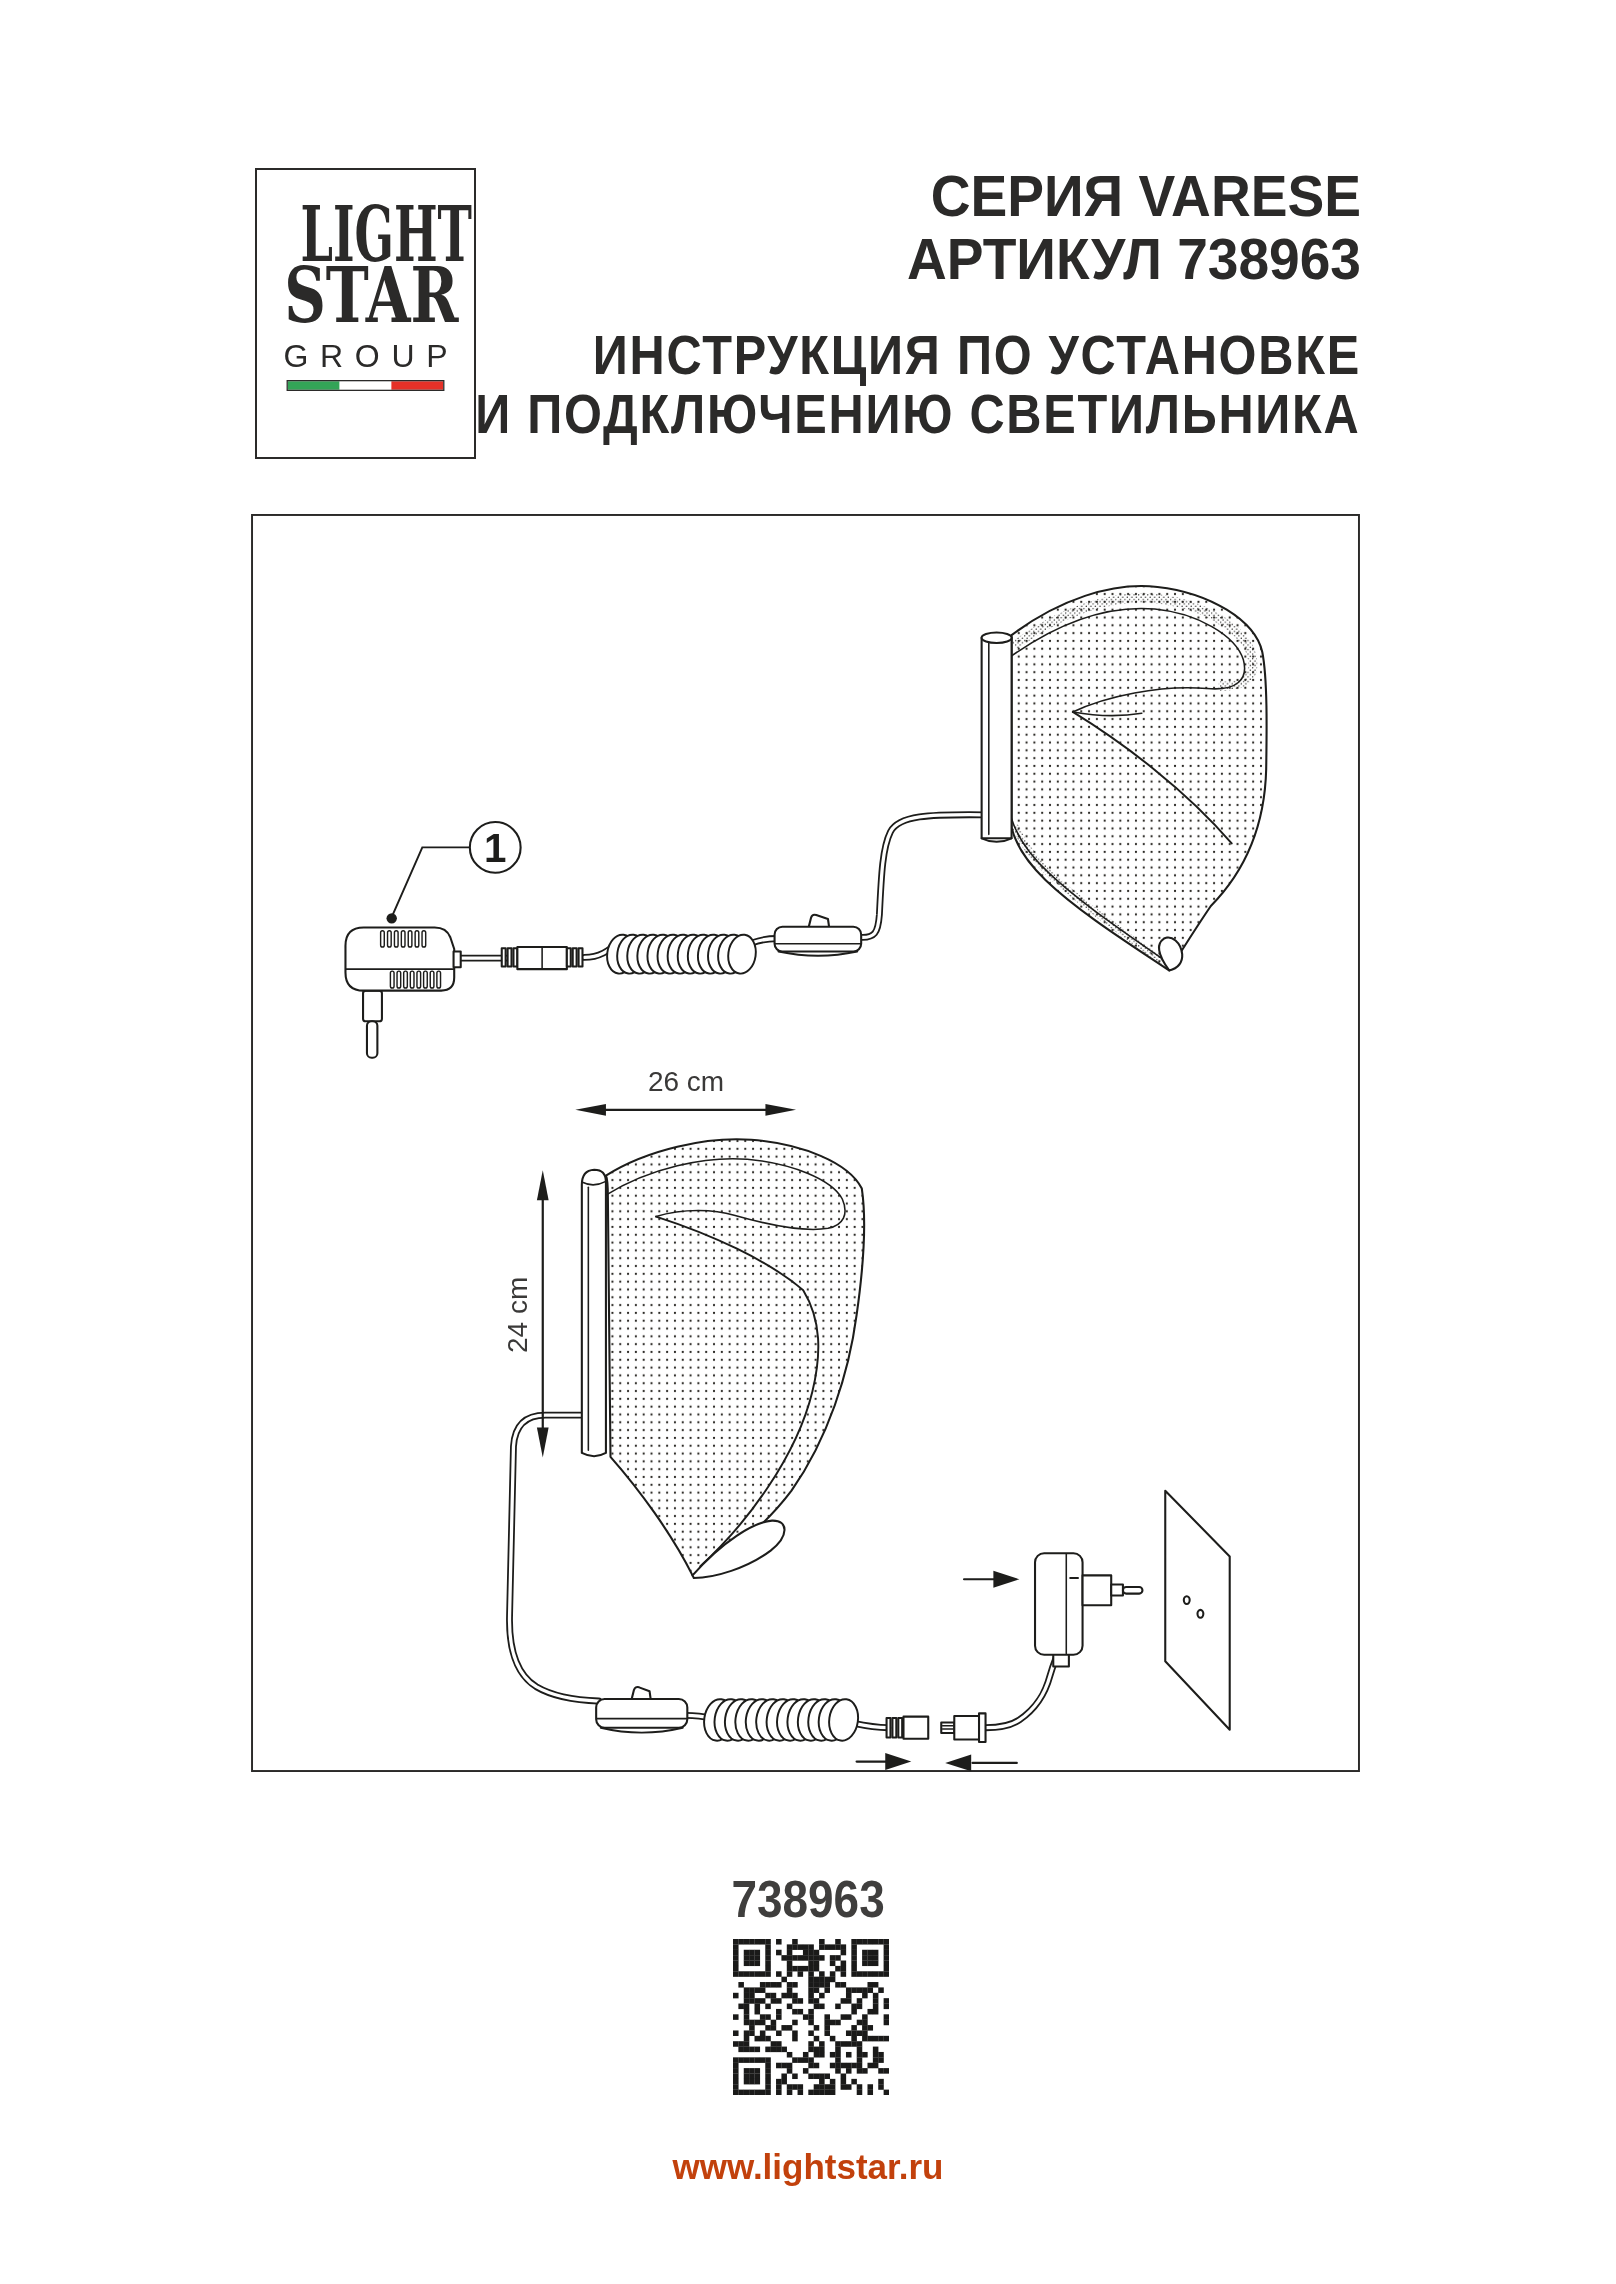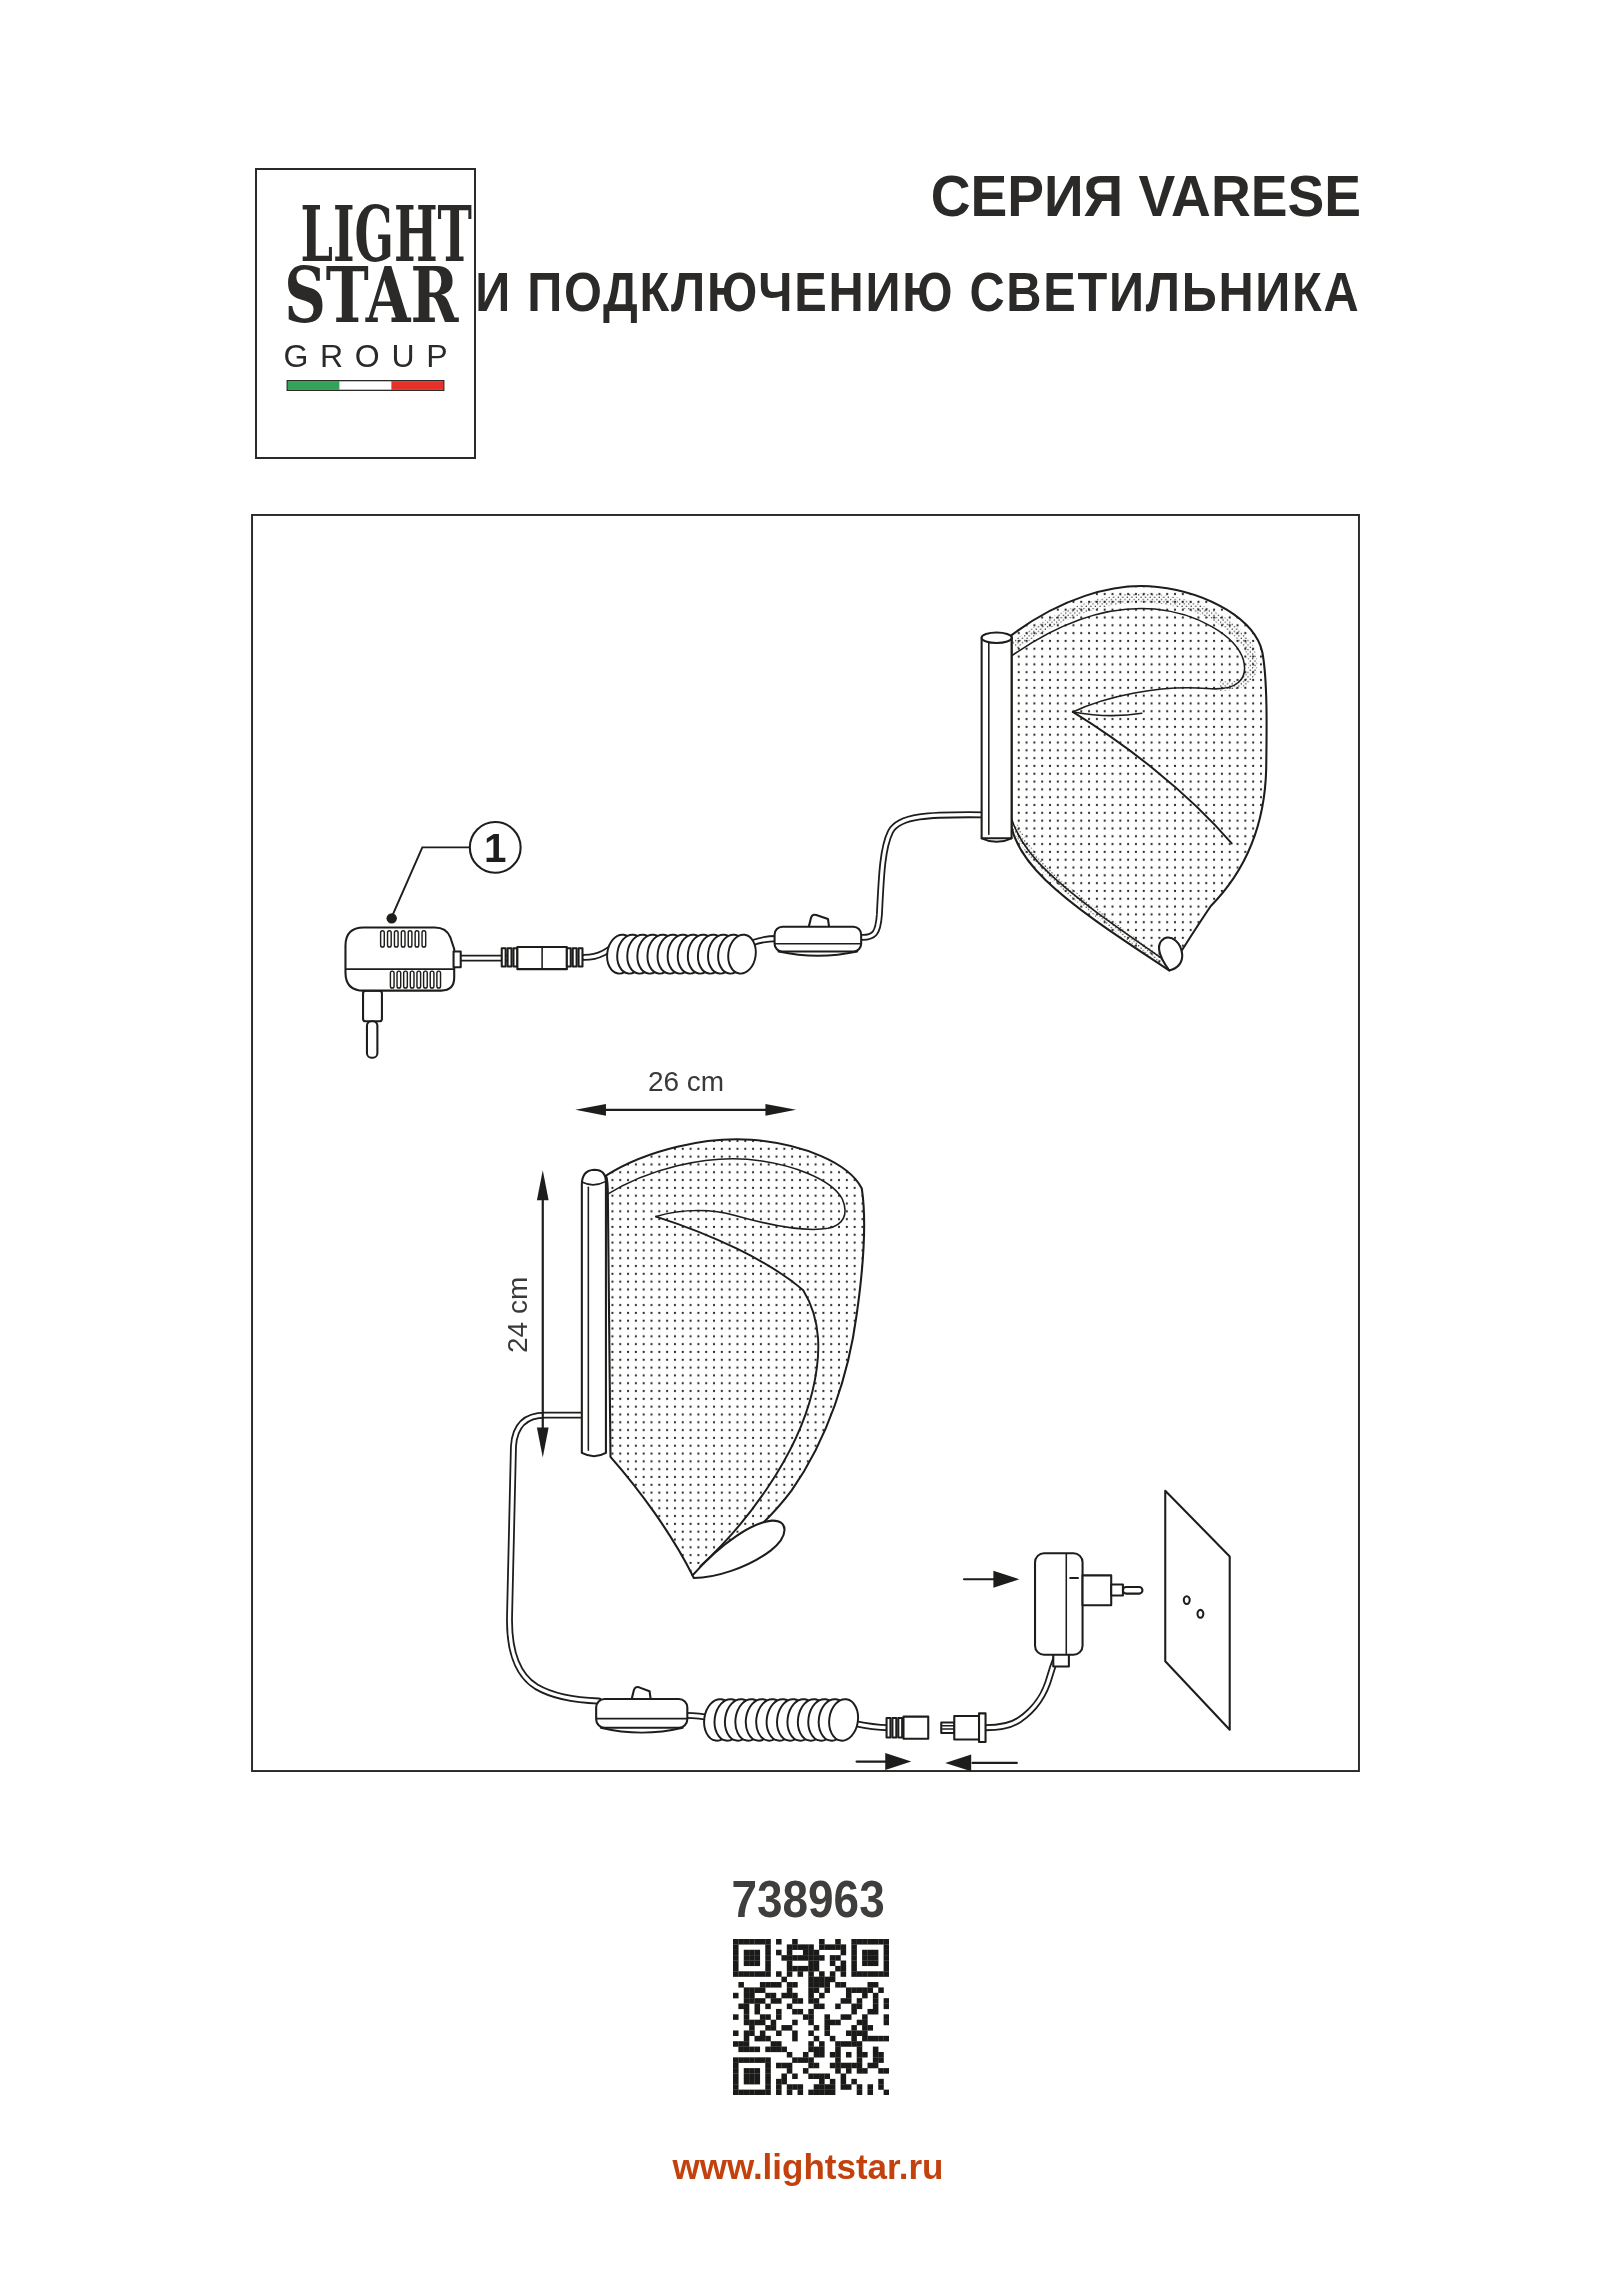--- a/index.html
+++ b/index.html
@@ -57,21 +57,23 @@
   <svg class="logo-flag" width="159" height="11" viewBox="0 0 244 17">
     <rect x="2" y="2" width="80" height="13" fill="#33a457"></rect>
     <rect x="82" y="2" width="80" height="13" fill="#ffffff"></rect>
     <rect x="162" y="2" width="80" height="13" fill="#e53128"></rect>
     <rect x="1" y="1" width="242" height="15" fill="none" stroke="#2b2a29" stroke-width="2"></rect>
   </svg>
 </div>
 
 <div class="abs header-block">
   <span class="h-line h-series"><span class="sq">СЕРИЯ VARESE</span></span>
+  <span class="h-line h-series"><span class="sq">АРТИКУЛ 738963</span></span>
   <div class="h-gap"></div>
+  <span class="h-line h-instr"><span class="sq">ИНСТРУКЦИЯ ПО УСТАНОВКЕ</span></span>
   <span class="h-line h-instr"><span class="sq">И ПОДКЛЮЧЕНИЮ СВЕТИЛЬНИКА</span></span>
 </div>
 
 <svg class="abs diagram-svg" width="1109" height="1258" viewBox="0 0 1703 1932">
   <defs>
     <pattern id="dots" width="12" height="12" patternUnits="userSpaceOnUse">
       <circle cx="3" cy="3" r="1.7" fill="#26241f"></circle>
     </pattern>
     <pattern id="speck" width="7" height="7" patternUnits="userSpaceOnUse">
       <circle cx="1.8" cy="1.8" r="1.1" fill="#1d1d1b"></circle>

